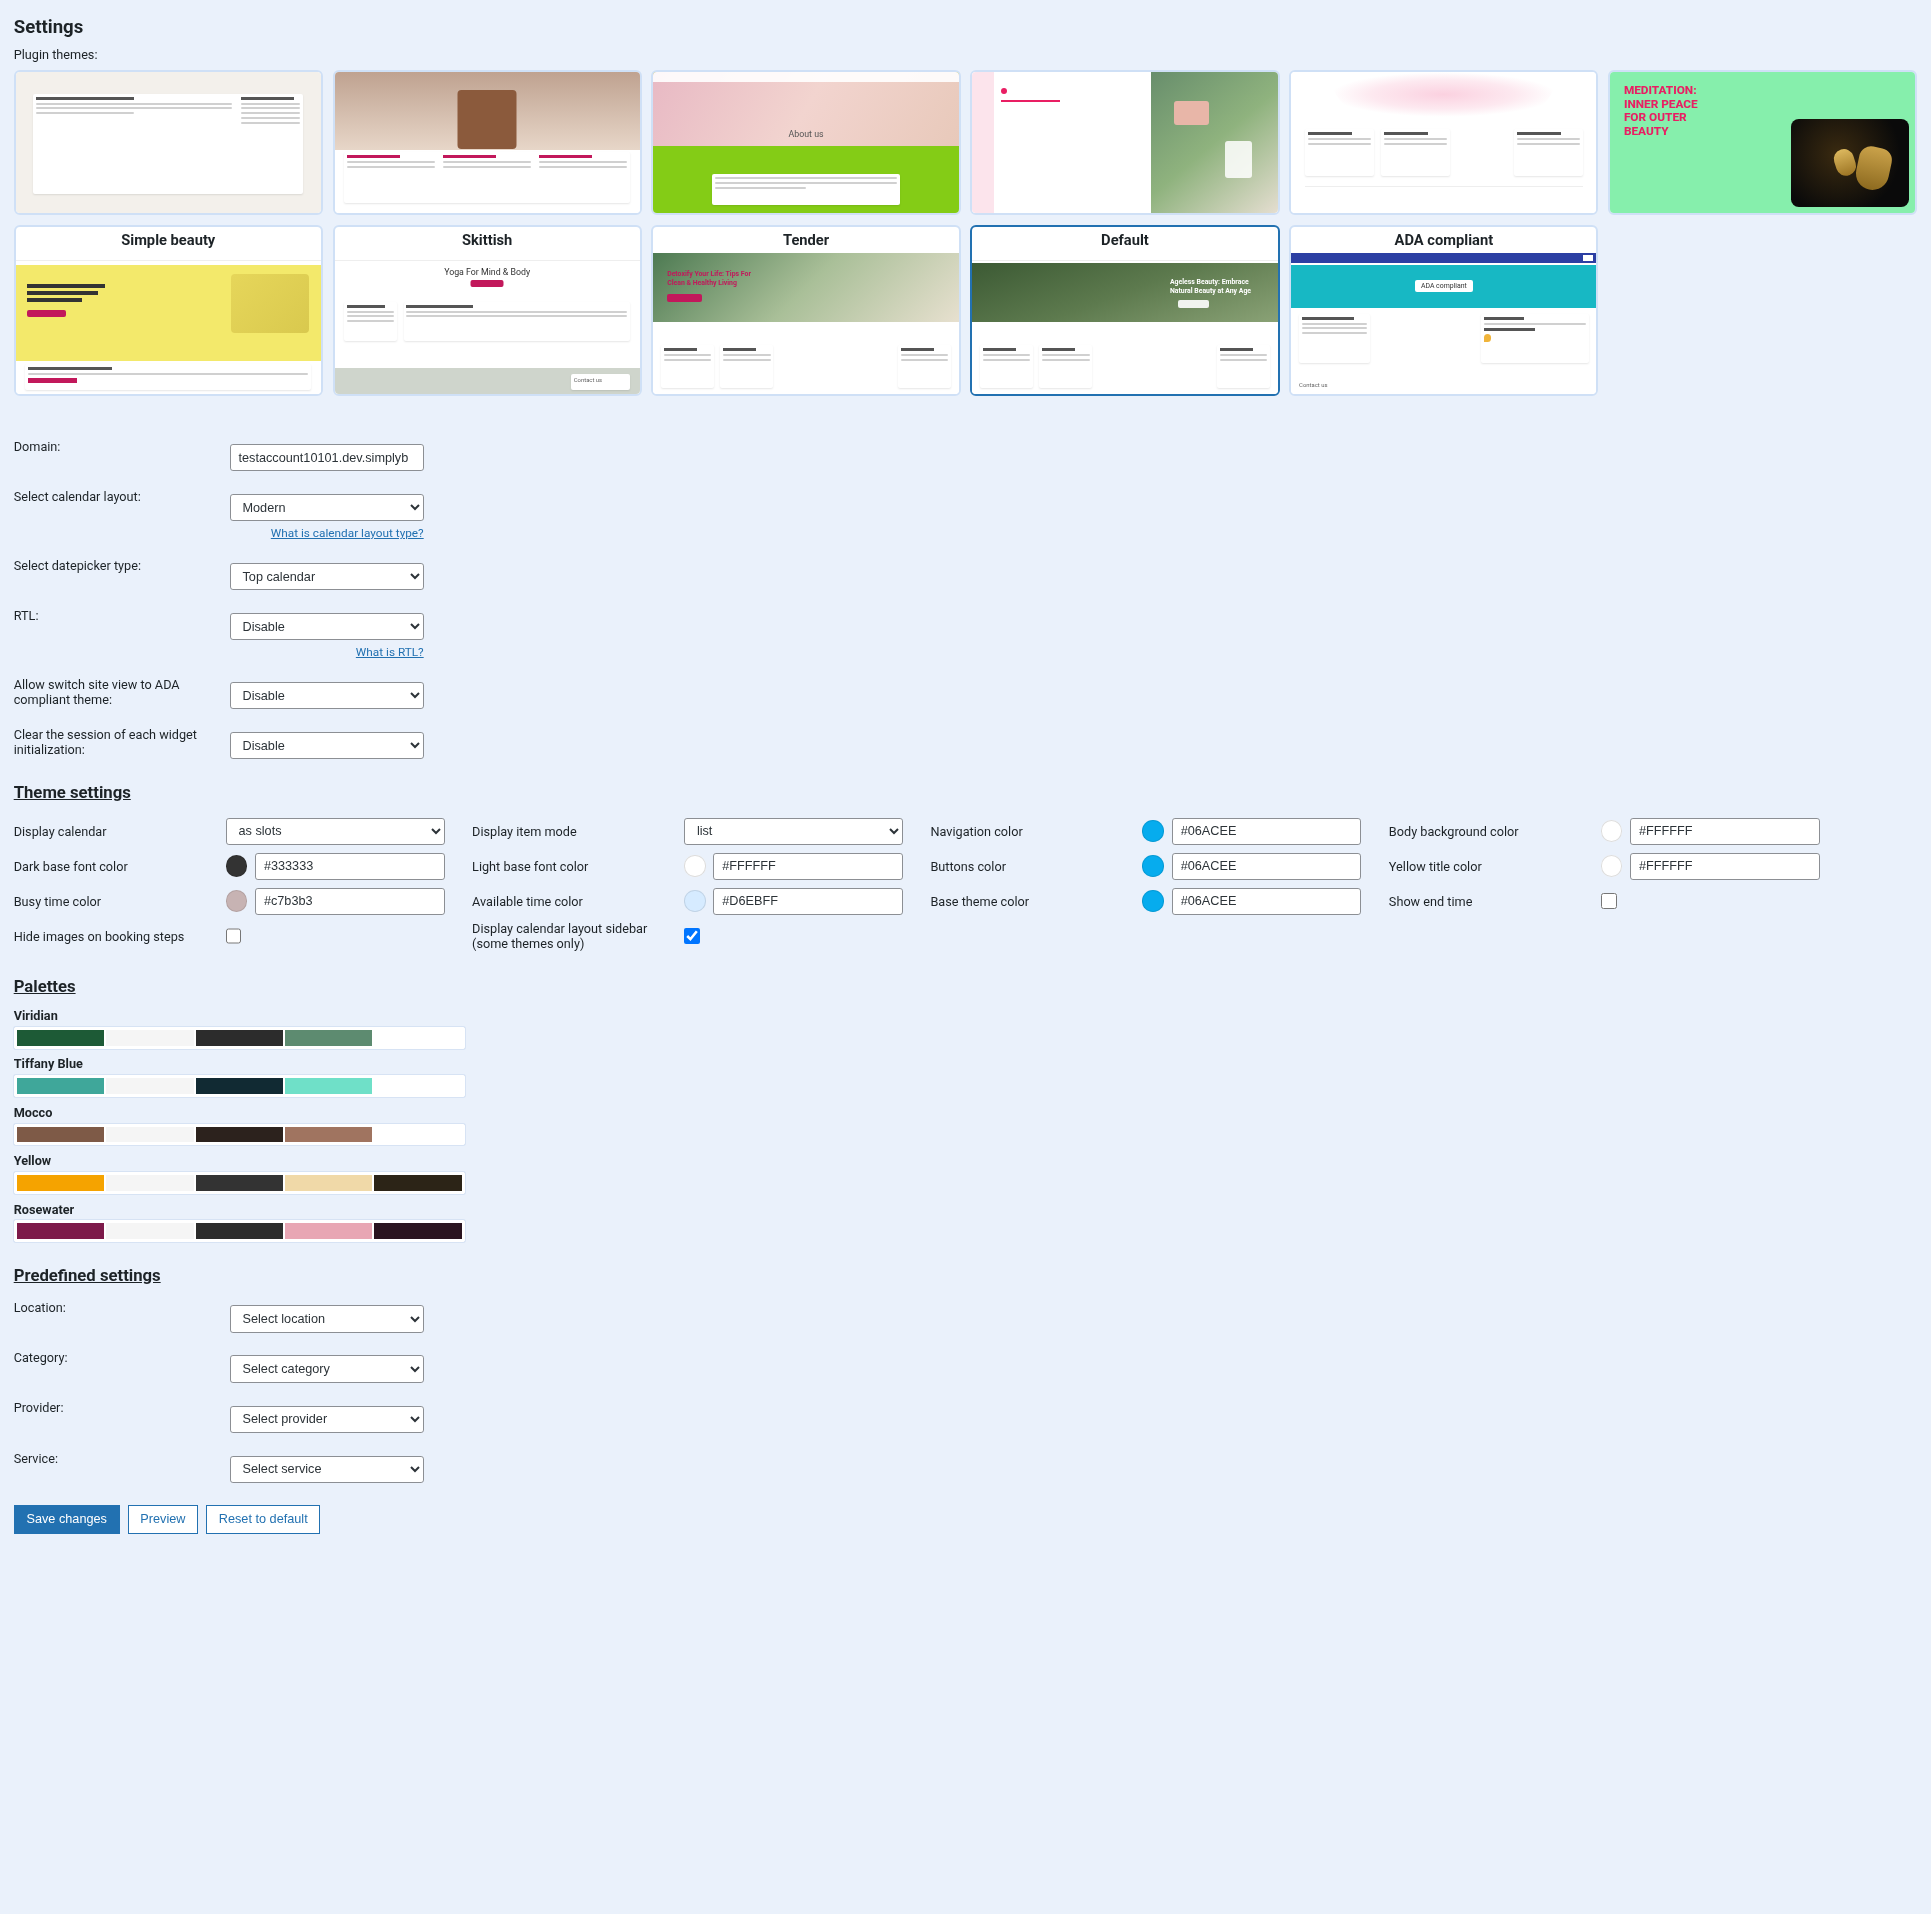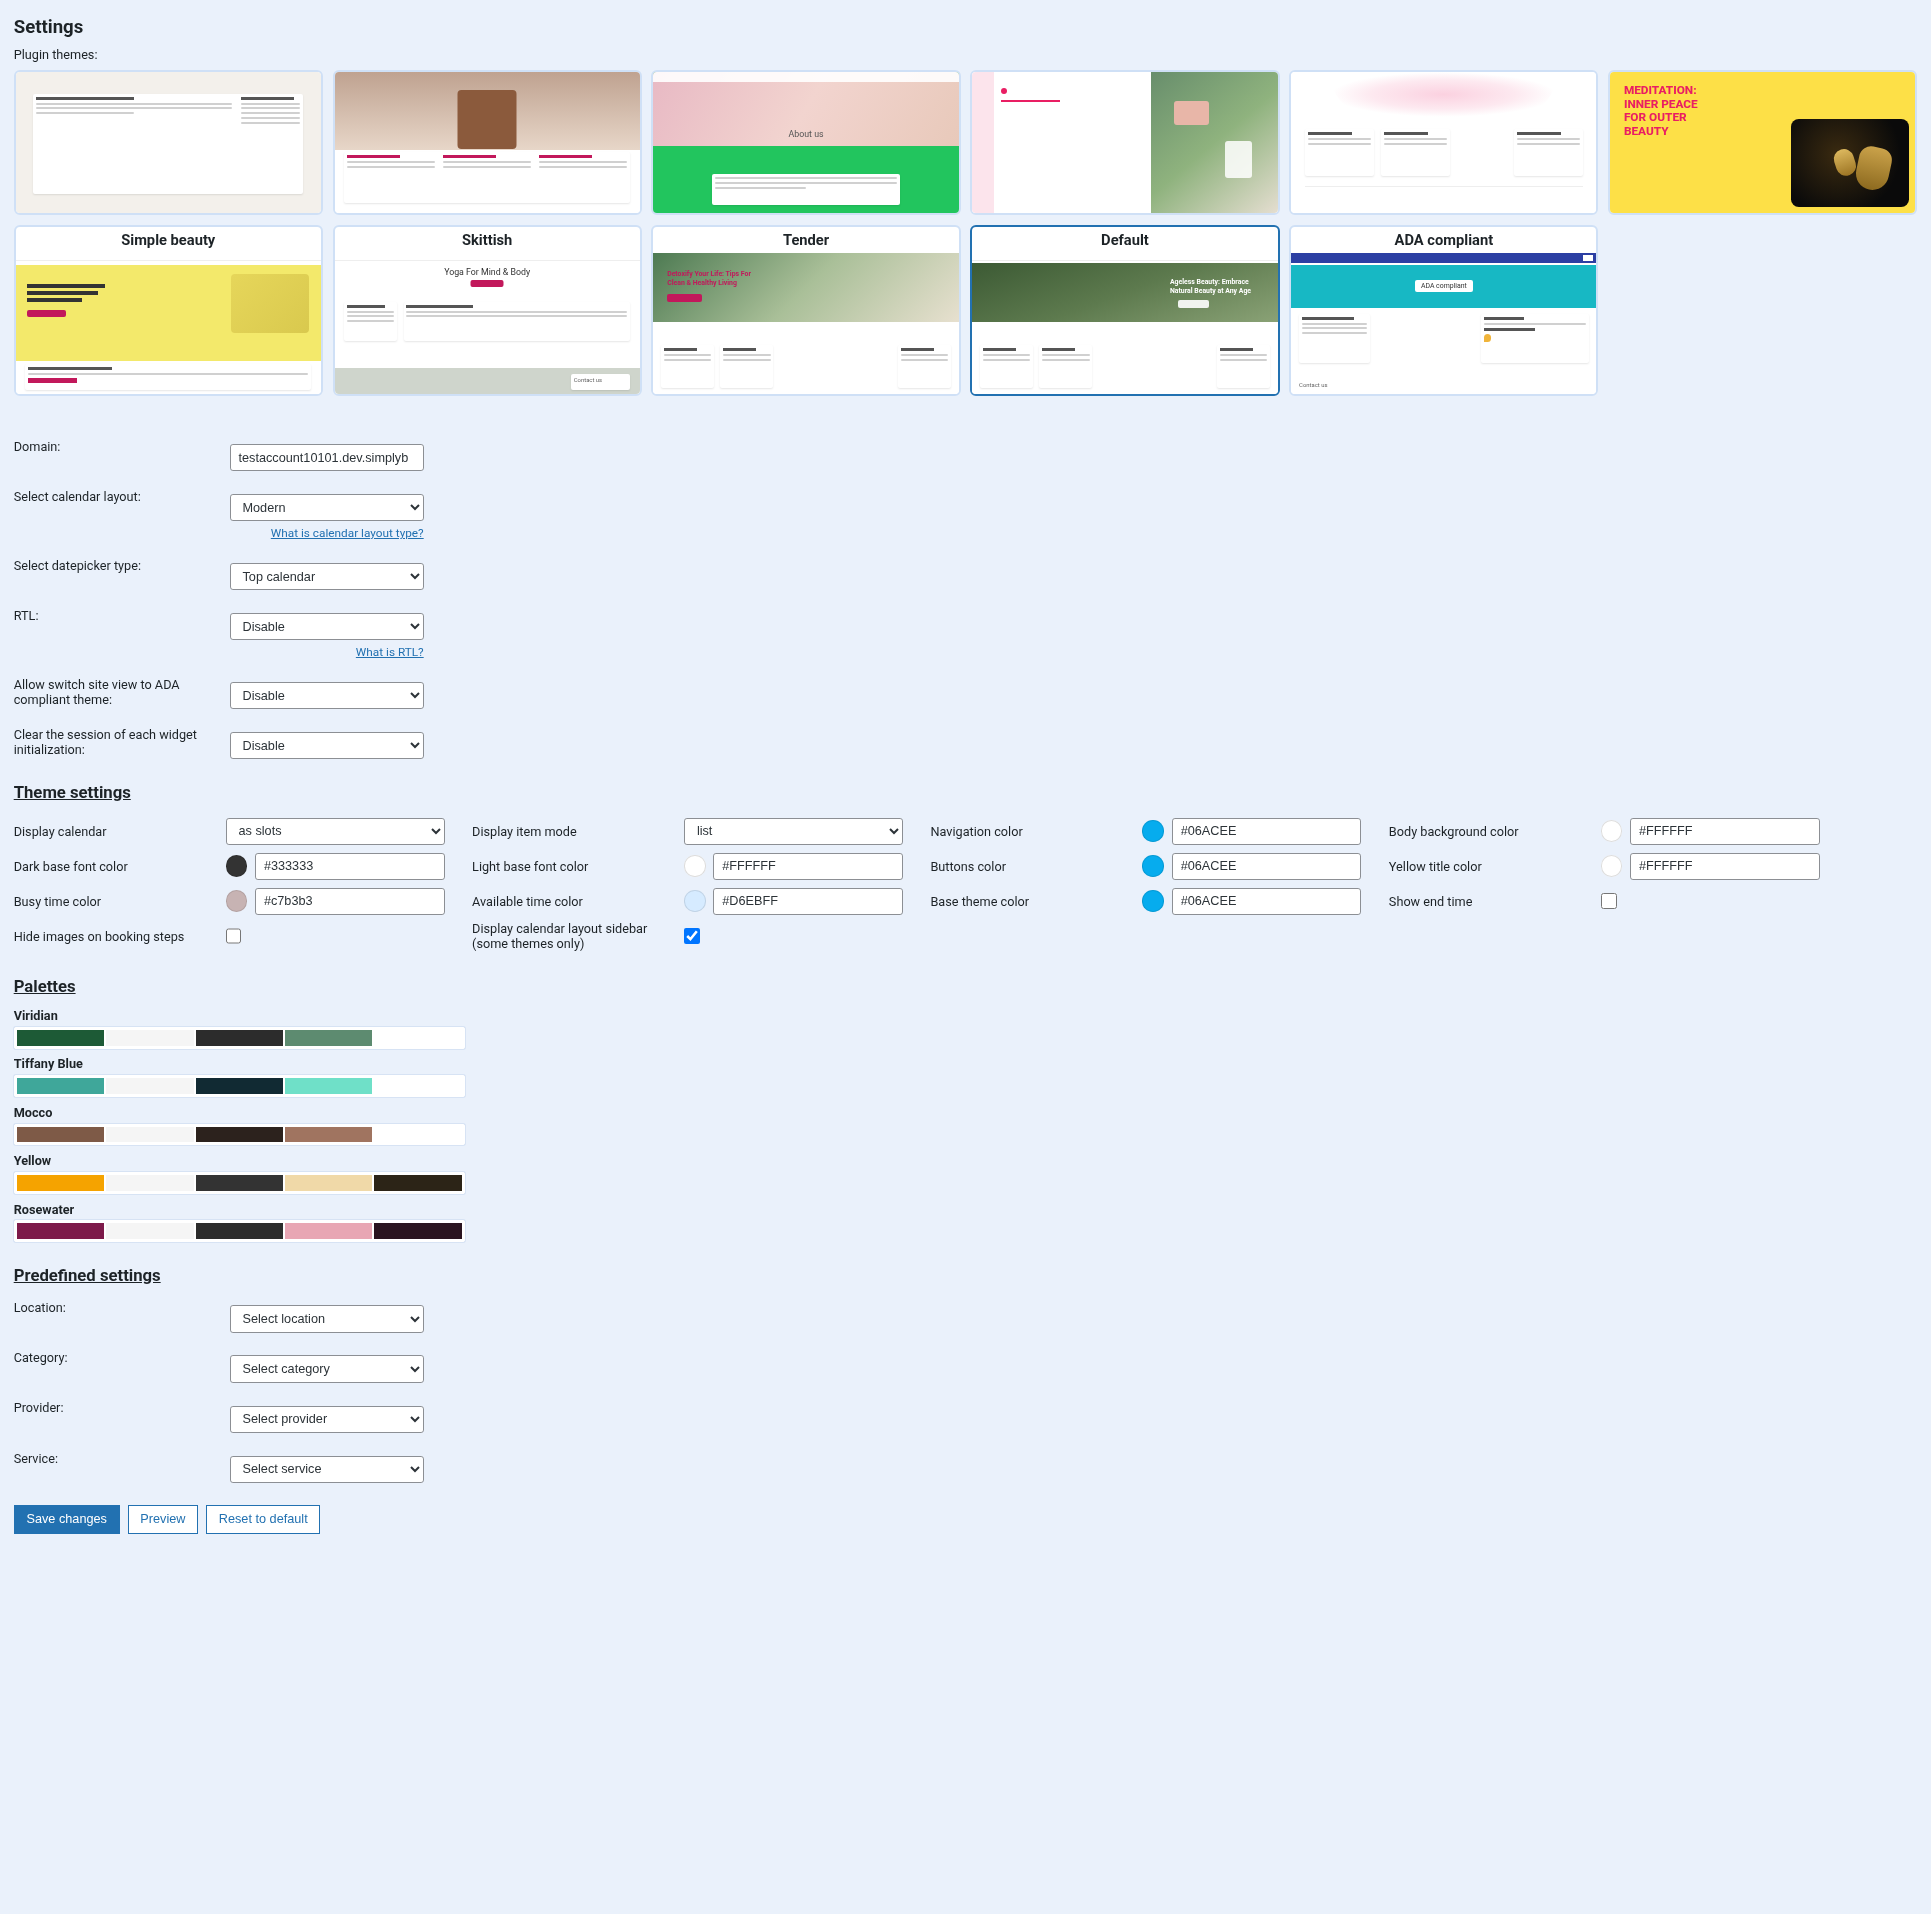--- a/index.html
+++ b/index.html
@@ -144,21 +144,21 @@
               <div class="mini-head" style="width:60%;background:#c2185b;"></div>
               <div class="mini-line"></div>
               <div class="mini-line"></div>
             </div>
         </div>
       </div>
     </div>
   </div>
 
   <div class="theme-card">
-    <div class="theme-preview" style="background:#22c55e;">
+    <div class="theme-preview" style="background:#84cc16;">
       <div style="position:absolute;top:0;left:0;right:0;height:52%;background:linear-gradient(120deg,#e8b9c4,#f2d4cf,#e8c9ba);"></div>
       <div style="position:absolute;top:0;left:0;right:0;height:9.8px;background:rgba(255,255,255,.9);"></div>
       <div style="position:absolute;top:40%;left:63px;right:63px;text-align:center;color:#555;font-size:8.8px;">About us</div>
       <div class="mini-panel" style="bottom:7.8px;left:59px;right:59px;height:31px;">
         <div class="mini-line"></div>
           <div class="mini-line"></div>
           <div class="mini-line sm"></div>
       </div>
     </div>
   </div>
@@ -190,21 +190,21 @@
       <div class="mini-panel" style="top:57px;right:13.7px;width:69px;height:47px;">
           <div class="mini-head" style="width:70%;"></div>
           <div class="mini-line"></div>
           <div class="mini-line"></div>
         </div>
       <div style="position:absolute;top:114px;left:13.7px;right:13.7px;height:13.7px;border-top:1px solid #eee;"></div>
     </div>
   </div>
 
   <div class="theme-card">
-    <div class="theme-preview" style="background:#fde047;">
+    <div class="theme-preview" style="background:#86efac;">
       <div style="position:absolute;top:11.8px;left:13.7px;color:#e91e63;font-size:11.8px;font-weight:800;line-height:1.15;">MEDITATION:<br>INNER PEACE<br>FOR OUTER<br>BEAUTY</div>
       <div style="position:absolute;right:5.9px;bottom:5.9px;width:118px;height:88px;background:radial-gradient(circle at 40% 40%, #3a2a10, #0a0a0a 70%);border-radius:7.8px;"></div>
       <div style="position:absolute;right:25.5px;bottom:23.5px;width:33px;height:43px;border-radius:15.7px 15.7px 21.6px 21.6px;background:linear-gradient(180deg,#caa24a,#8d6a1f);transform:rotate(12deg);"></div>
       <div style="position:absolute;right:61px;bottom:37px;width:19.6px;height:27.4px;border-radius:9.8px;background:linear-gradient(180deg,#dcb85e,#9d7524);transform:rotate(-18deg);"></div>
     </div>
   </div>
 
   <div class="theme-card">
     <div class="theme-label">Simple beauty</div>
     <div class="theme-preview" style="background:#fff;">

